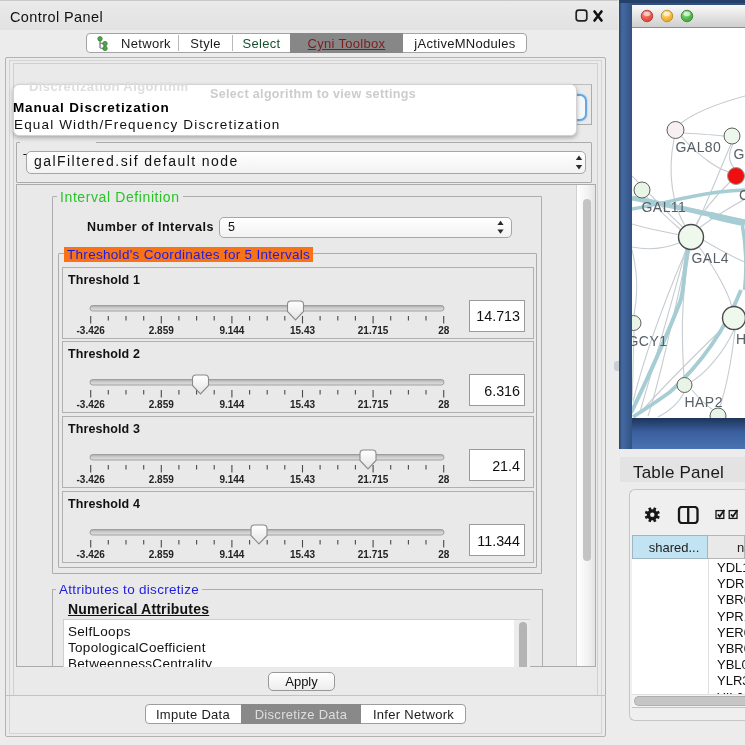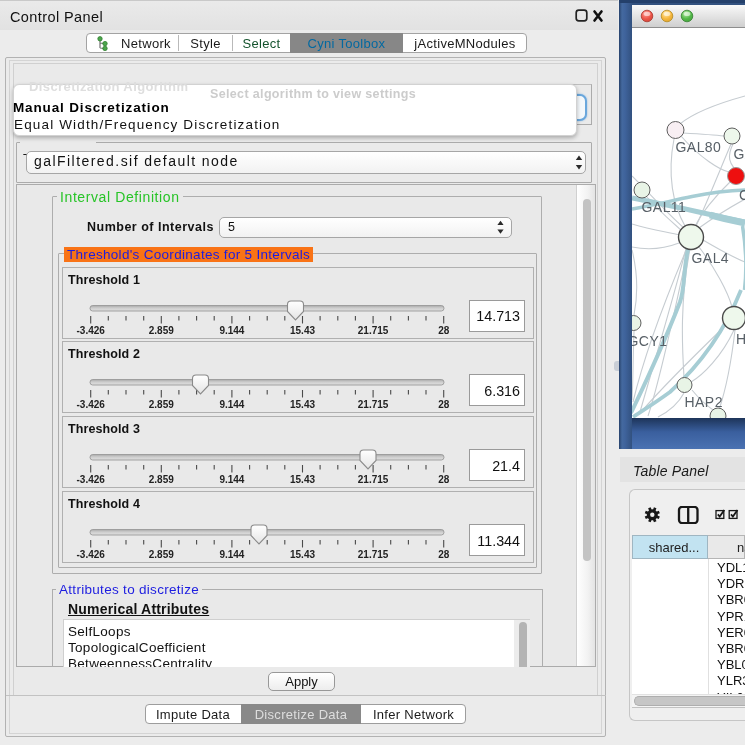--- a/index.html
+++ b/index.html
@@ -28,21 +28,21 @@
 <div class="abs" style="left:290px;top:33px;width:113px;height:20px;background:#878787;"></div>
 <svg class="abs" style="left:96px;top:36px;" width="13" height="15" viewBox="0 0 13 15">
   <path d="M4,2.5 L4,12 M4,7 L8,7.5 M4,12 L8,12.5" stroke="#707070" stroke-width="1.2" fill="none"></path>
   <circle cx="4" cy="2.8" r="2.2" fill="#4ca64c" stroke="#2e7d2e" stroke-width="0.8"></circle>
   <circle cx="9" cy="7.6" r="2.2" fill="#4ca64c" stroke="#2e7d2e" stroke-width="0.8"></circle>
   <circle cx="9" cy="12.4" r="2.2" fill="#4ca64c" stroke="#2e7d2e" stroke-width="0.8"></circle>
 </svg>
 <div class="abs" style="left:113px;top:36px;width:66px;font-size:13px;letter-spacing:0.3px;color:#1a1a1a;text-align:center;">Network</div>
 <div class="abs" style="left:179px;top:36px;width:53px;font-size:13px;letter-spacing:0.3px;color:#1a1a1a;text-align:center;">Style</div>
 <div class="abs" style="left:233px;top:36px;width:57px;font-size:13px;letter-spacing:0.3px;color:#14532d;text-align:center;">Select</div>
-<div class="abs" style="left:290px;top:36px;width:113px;font-size:13px;letter-spacing:0.3px;color:#0369a1;text-align:center;">Cyni Toolbox</div>
+<div class="abs" style="left:290px;top:36px;width:113px;font-size:13px;letter-spacing:0.3px;color:#7f1d1d;text-align:center;text-decoration:underline;">Cyni Toolbox</div>
 <div class="abs" style="left:403px;top:36px;width:124px;font-size:13px;letter-spacing:0.3px;color:#1a1a1a;text-align:center;">jActiveMNodules</div>
 
 <div class="abs" style="left:5px;top:57px;width:601px;height:680px;border:1px solid #b2b2b2;border-radius:2px;background:#ebebeb;"></div>
 <div class="abs" style="left:9px;top:60px;width:593px;height:674px;border:1px solid #d4d4d4;background:#ebebeb;"></div>
 <div class="abs" style="left:13px;top:63px;width:585px;height:633px;border:1px solid #d0d0d0;background:#eaeaea;"></div>
 
 <div class="abs" style="left:420px;top:84px;width:172px;height:41px;border-top:1px solid #bdbdbd;border-right:1px solid #ababab;border-bottom:1px solid #ababab;"></div>
 <div class="abs" style="left:566px;top:94px;width:21px;height:27px;border:2px solid #6aa7dc;border-radius:7px;background:#f4f8fb;box-shadow:0 0 2px #8ab8e4;"></div>
 
 <div class="abs" style="left:16px;top:142px;width:576px;height:41px;border:1px solid #ababab;border-radius:1px;"></div>
@@ -334,21 +334,21 @@
     <text x="641.5" y="211.5">GAL11</text>
     <text x="691.5" y="262.5">GAL4</text>
     <text x="627.5" y="345.5">GCY1</text>
     <text x="736" y="343.5">H</text>
     <text x="684.5" y="407">HAP2</text>
   </g>
 </svg>
 <div class="abs" style="left:614px;top:361px;width:5px;height:10px;background:#c9ced6;border-radius:3px 0 0 3px;"></div>
 
 <div class="abs" style="left:620px;top:457px;width:125px;height:25px;background:#e3e3e3;"></div>
-<div class="abs" style="left:633px;top:462.5px;font-size:14px;letter-spacing:0.2px;color:#1a1a1a;font-style:italic;">Table Panel</div>
+<div class="abs" style="left:633px;top:462.5px;font-size:17px;letter-spacing:0.2px;color:#1a1a1a;">Table Panel</div>
 
 <div class="abs" style="left:629px;top:489px;width:116px;height:232px;background:#efefef;border:1px solid #c6c6c6;border-radius:6px 0 0 6px;border-right:none;"></div>
 <svg class="abs" style="left:644px;top:506px;" width="100" height="18" viewBox="0 0 100 18">
   <g>
         <circle cx="8.3" cy="8.8" r="5.5" fill="#181818"></circle>
         <line x1="9.91" y1="4.92" x2="11.21" y2="1.78" stroke="#181818" stroke-width="2.7"></line>
         <line x1="12.18" y1="7.19" x2="15.32" y2="5.89" stroke="#181818" stroke-width="2.7"></line>
         <line x1="12.18" y1="10.41" x2="15.32" y2="11.71" stroke="#181818" stroke-width="2.7"></line>
         <line x1="9.91" y1="12.68" x2="11.21" y2="15.82" stroke="#181818" stroke-width="2.7"></line>
         <line x1="6.69" y1="12.68" x2="5.39" y2="15.82" stroke="#181818" stroke-width="2.7"></line>

